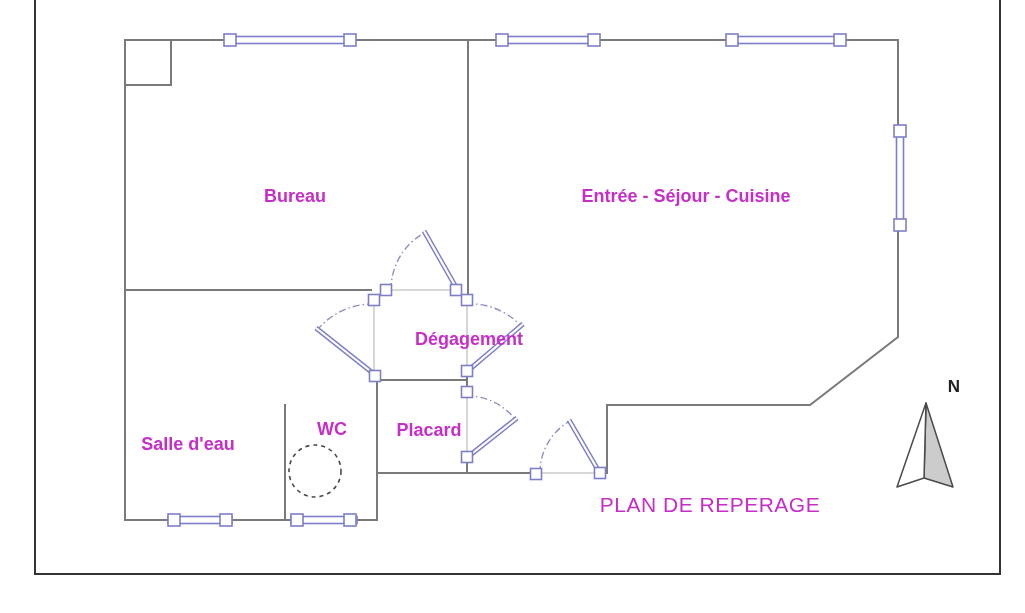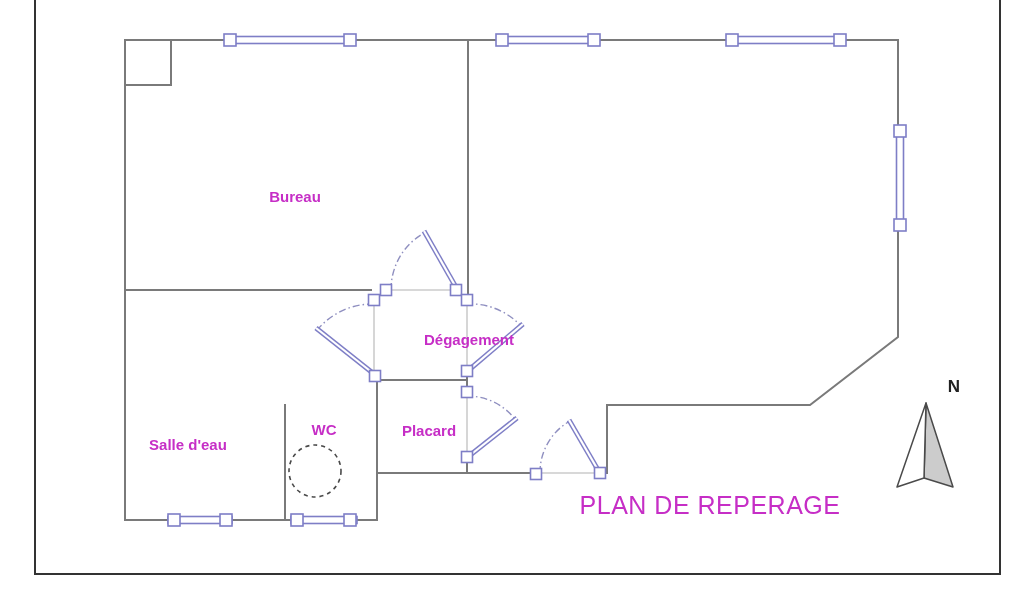--- a/index.html
+++ b/index.html
@@ -19,25 +19,25 @@
   .jamb{fill:#ffffff; stroke:var(--fixture); stroke-width:1.6;}
   .leaf-outer{stroke:var(--fixture); stroke-width:5; fill:none; stroke-linecap:butt;}
   .leaf-inner{stroke:#ffffff; stroke-width:2.2; fill:none; stroke-linecap:butt;}
   .arc{fill:none; stroke:var(--swing); stroke-width:1.4; stroke-dasharray:7 3 1.5 3;}
   .wc-circle{fill:none; stroke:var(--dash); stroke-width:1.6; stroke-dasharray:4 4;}
   .frame-line{fill:none; stroke:var(--frame); stroke-width:2;}
   .north-left{fill:#ffffff; stroke:var(--north-stroke); stroke-width:1.5; stroke-linejoin:round;}
   .north-right{fill:var(--north-fill); stroke:var(--north-stroke); stroke-width:1.5; stroke-linejoin:round;}
   .room-label{
     position:absolute; transform:translate(-50%,-50%);
-    color:var(--label); font-weight:bold; font-size:15px; white-space:nowrap;
+    color:var(--label); font-weight:bold; font-size:18px; white-space:nowrap;
   }
   .plan-title{
     position:absolute; transform:translate(-50%,-50%);
-    color:var(--label); font-weight:400; font-size:25px; letter-spacing:0.5px; white-space:nowrap;
+    color:var(--label); font-weight:400; font-size:21px; letter-spacing:0.5px; white-space:nowrap;
   }
   .north-label{
     position:absolute; transform:translate(-50%,-50%);
     color:#222222; font-weight:600; font-size:17px;
   }
 </style>
 </head>
 <body>
 
 <div class="stage">
@@ -118,22 +118,23 @@
 
     <circle class="wc-circle" cx="315" cy="471" r="26"></circle>
 
     <g>
       <polygon class="north-right" points="926,403 953,487 924,478"></polygon>
       <polygon class="north-left" points="926,403 924,478 897,487"></polygon>
     </g>
   </svg>
 
   <div class="room-label" style="left:295px; top:196px;">Bureau</div>
+  <div class="room-label" style="left:686px; top:196px;">Entrée - Séjour - Cuisine</div>
   <div class="room-label" style="left:421px; top:339px;margin-left:48px;">Dégagement</div>
   <div class="room-label" style="left:188px; top:444px;">Salle d'eau</div>
-  <div class="room-label" style="left:324px; top:429px;">WC</div>
+  <div class="room-label" style="left:332px; top:429px;">WC</div>
   <div class="room-label" style="left:429px; top:422px;margin-top:8px;">Placard</div>
 
   <div class="plan-title" style="left:710px; top:505px;">PLAN DE REPERAGE</div>
 
   <div class="north-label" style="left:954px; top:387px;">N</div>
 
 </div>
 
 </body></html>

